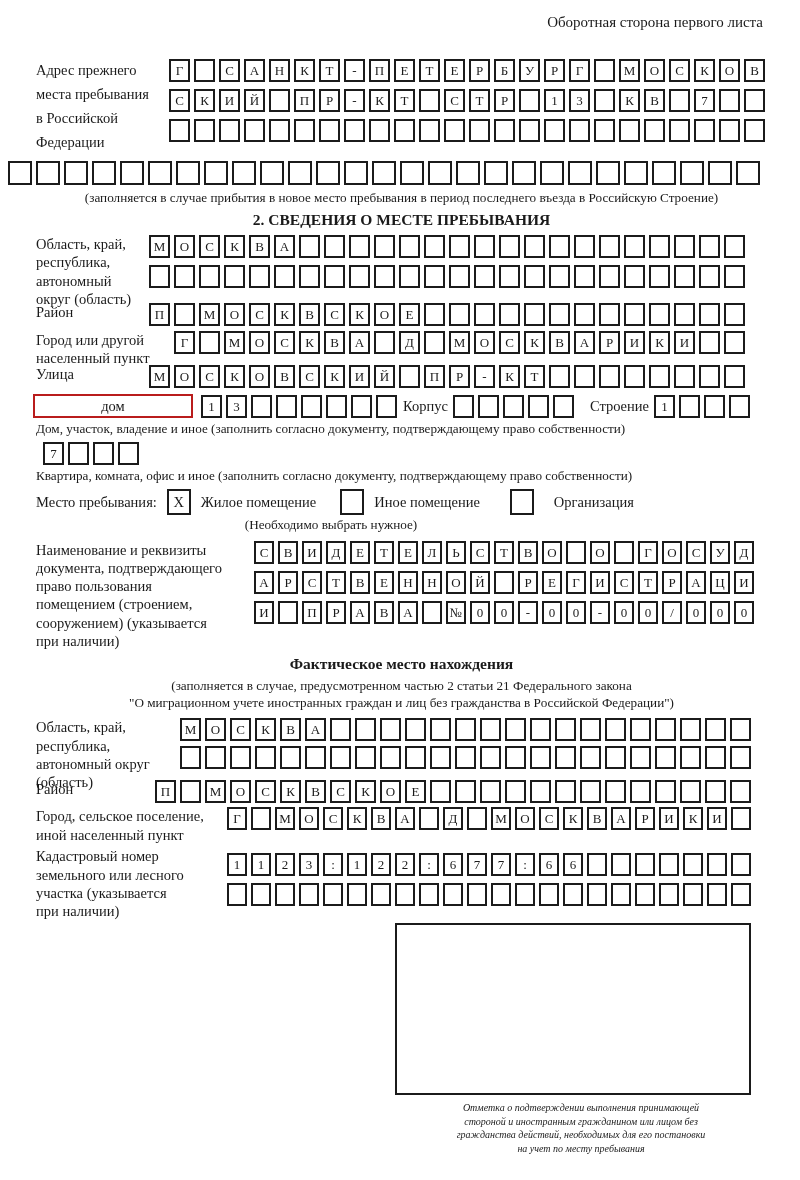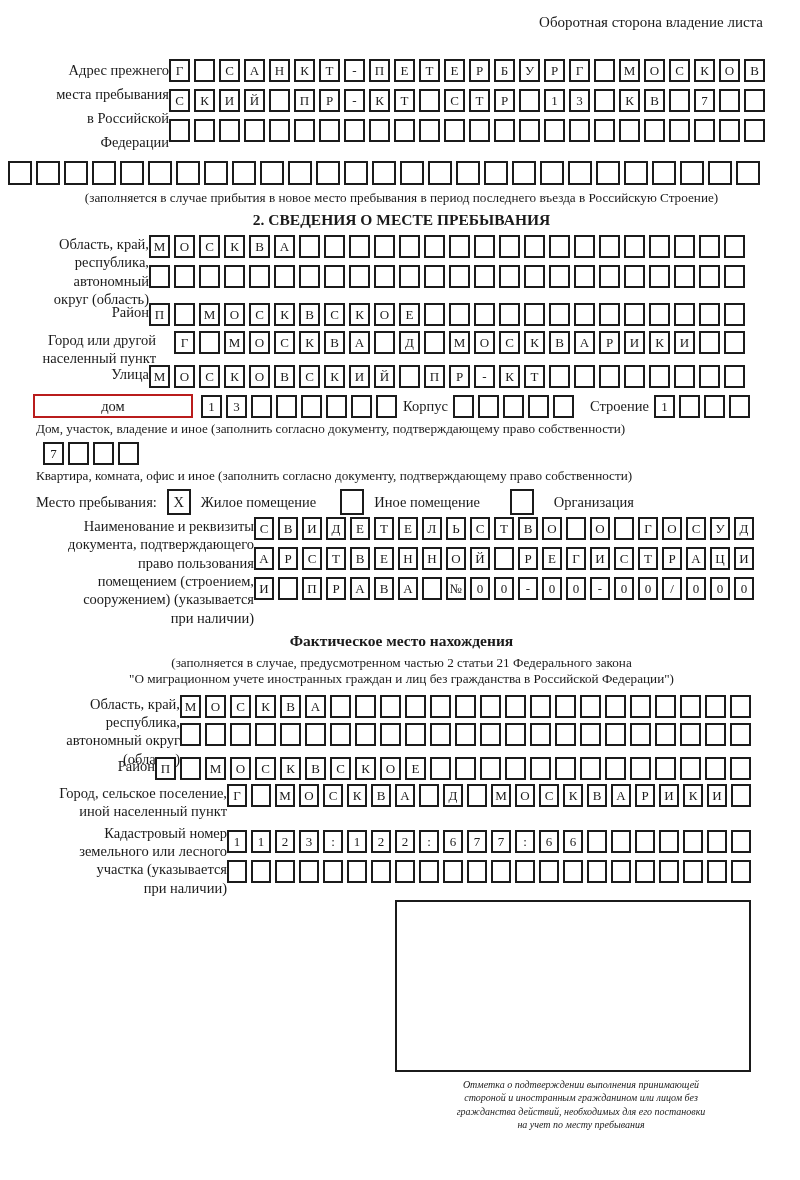--- a/index.html
+++ b/index.html
@@ -8,21 +8,21 @@
     padding:12px 33px 0 36px;background:#fff;color:#1a1a1a;
     font-family:"Liberation Serif","DejaVu Serif",serif;
     position:relative;overflow:hidden;
   }
   .hdr{text-align:right;font-size:15px;margin:2px 4px 28px 0;}
   .sect-title{text-align:center;font-weight:bold;font-size:15.5px;margin:5px 0 6px 0;}
   .note{font-size:13.2px;line-height:1.25;}
   .center{text-align:center;}
   .flabel{font-size:14.5px;line-height:1.26;white-space:pre-line;flex:0 0 auto;}
   .tall{line-height:1.65;}
-  .frow{display:flex;align-items:flex-start;margin-bottom:6px;text-align:right;}
+  .frow{display:flex;align-items:flex-start;margin-bottom:6px;}
   .rows{display:flex;flex-direction:column;gap:7px;}
   .cells{display:flex;flex-wrap:nowrap;}
   .cb{
     flex:0 0 auto;width:17px;height:19px;border:2px solid #1b1b1b;margin-right:4px;
     display:flex;align-items:center;justify-content:center;
     font-size:13px;line-height:1;background:#fff;
   }
   .cb.t{width:16px;}
   .cb.w{width:20px;height:20px;}
   .bleed{margin:6px 0 0 -28px;}
@@ -39,21 +39,21 @@
     font-size:14.5px;flex:0 0 auto;margin:0 10px;background:#fff;
   }
   .stampbox{margin-left:359px;margin-top:3px;width:352px;height:168px;border:2px solid #1b1b1b;background:#fff;}
   .stampcaption{margin:6px 0 0 350px;width:390px;text-align:center;font-size:10px;line-height:1.35;white-space:pre-line;font-style:italic;}
 </style>
 </head>
 <body>
 
 <div class="page">
 
-  <div class="hdr">Оборотная сторона владение листа</div>
+  <div class="hdr">Оборотная сторона первого листа</div>
 
   <div class="frow" style="margin-bottom:0;">
     <div class="flabel tall" style="width:133px">Адрес прежнего
 места пребывания
 в Российской
 Федерации</div>
     <div class="rows">
       <div class="cells">
           <div class="cb">Г</div>
           <div class="cb"></div>
@@ -360,20 +360,21 @@
 
   <div class="stayrow">
     <span class="flabel">Место пребывания:</span>
     <span class="chk">X</span>
     <span class="flabel">Жилое помещение</span>
     <span class="chk" style="margin-left:24px"></span>
     <span class="flabel">Иное помещение</span>
     <span class="chk" style="margin-left:30px;margin-right:20px"></span>
     <span class="flabel">Организация</span>
   </div>
+  <div class="note" style="margin:0 0 7px 115px;width:360px;text-align:center">(Необходимо выбрать нужное)</div>
 
   <div class="frow" style="margin-bottom:4px">
     <div class="flabel" style="width:218px">Наименование и реквизиты
 документа, подтверждающего
 право пользования
 помещением (строением,
 сооружением) (указывается
 при наличии)</div>
     <div class="rows">
       <div class="cells">

